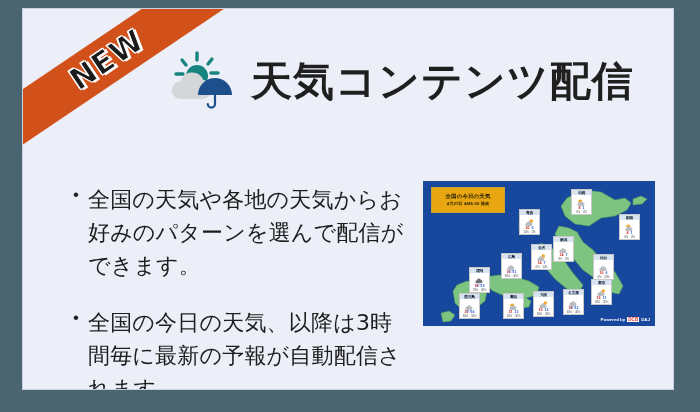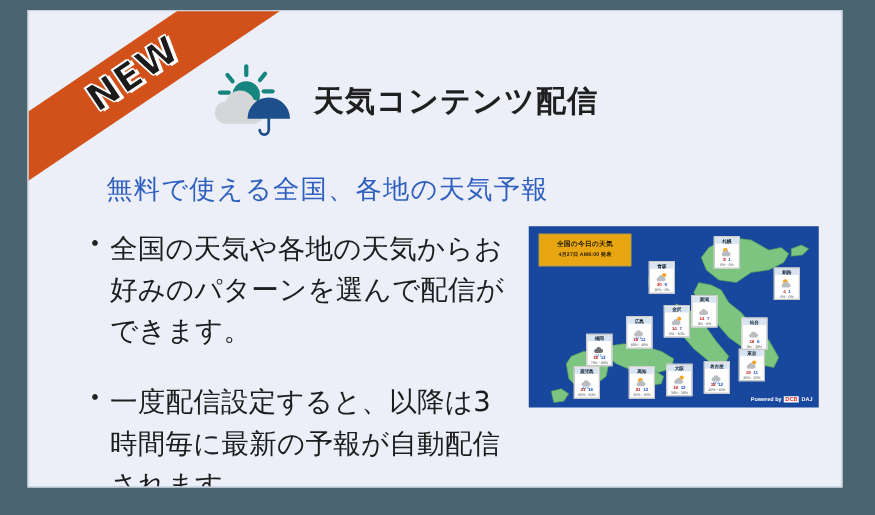--- a/index.html
+++ b/index.html
@@ -29,21 +29,21 @@
     -webkit-text-stroke:1px #ffffff;
     text-shadow:2px 2px 0 #ffffff, -1px -1px 0 #ffffff;
     font-family:"DejaVu Sans","Liberation Sans",sans-serif;
     transform:translateY(-1px);
   }
 
   
   .header{position:absolute;left:144px;top:42px;display:flex;align-items:center;gap:16px;}
   .wx-icon{width:68px;height:60px;position:relative;flex:0 0 auto;}
   .title{
-    font-size:24px;font-weight:bold;color:#1f1f1f;letter-spacing:1px;
+    font-size:41px;font-weight:bold;color:#1f1f1f;letter-spacing:1px;
     font-family:"DejaVu Sans","Liberation Sans",sans-serif;white-space:nowrap;
   }
 
   
   .subtitle{
     position:absolute;left:62px;top:128px;
     font-size:21px;color:#2f5fbf;letter-spacing:1px;
     font-family:"DejaVu Sans","Liberation Sans",sans-serif;white-space:nowrap;
   }
 
@@ -121,30 +121,29 @@
           </g>
           <circle cx="30" cy="25" r="11" fill="#17857f"></circle>
           <path d="M12 48 a9 9 0 0 1 1.5 -17.8 a12 12 0 0 1 22.6 -1.5 a9.5 9.5 0 0 1 8.4 9.4 a9 9 0 0 1 -9 9.9 Z" fill="#d4d6d8"></path>
           <path d="M31 44 a17 17 0 0 1 34 0 Z" fill="#1d4f8c"></path>
           <path d="M48 44 v9 a3.6 3.6 0 0 1 -7.2 0" fill="none" stroke="#1d4f8c" stroke-width="2.2" stroke-linecap="round"></path>
         </svg>
       </span>
       <span class="title">天気コンテンツ配信</span>
     </div>
 
-    <div class="subtitle">無料で使える全国、各地の天気予報</div>
 
     <div class="bullets">
       <div class="bullet">
         <span class="bullet-dot">•</span>
         <span class="bullet-text">全国の天気や各地の天気からお好みのパターンを選んで配信ができます。</span>
       </div>
       <div class="bullet">
         <span class="bullet-dot">•</span>
-        <span class="bullet-text">一度配信設定すると、以降は3時間毎に最新の予報が自動配信されます。</span>
+        <span class="bullet-text">全国の今日の天気、以降は3時間毎に最新の予報が自動配信されます。</span>
       </div>
     </div>
 
     <div class="map">
       <svg class="japan" viewBox="0 0 232 145">
         <g fill="#7cc47f" stroke="#4f9e57" stroke-width="0.5">
           <path d="M150 14 l12 -5 l16 2 l14 8 l10 -2 l6 5 l-4 7 l-12 6 l-14 2 l-12 8 l-14 -2 l-10 -8 l-4 -10 l6 -8 l6 -3 Z"></path>
           <path d="M210 18 l8 -3 l6 3 l-5 5 l-9 1 Z"></path>
           <path d="M146 47 l8 4 l6 10 l10 8 l12 14 l10 8 l8 14 l-4 8 l-10 -2 l-12 -12 l-14 -10 l-12 -14 l-10 -12 l-6 -10 l4 -8 Z"></path>
           <path d="M118 62 l12 6 l10 10 l10 14 l10 12 l-4 8 l-12 -4 l-12 -10 l-12 -14 l-8 -12 l6 -10 Z"></path>

